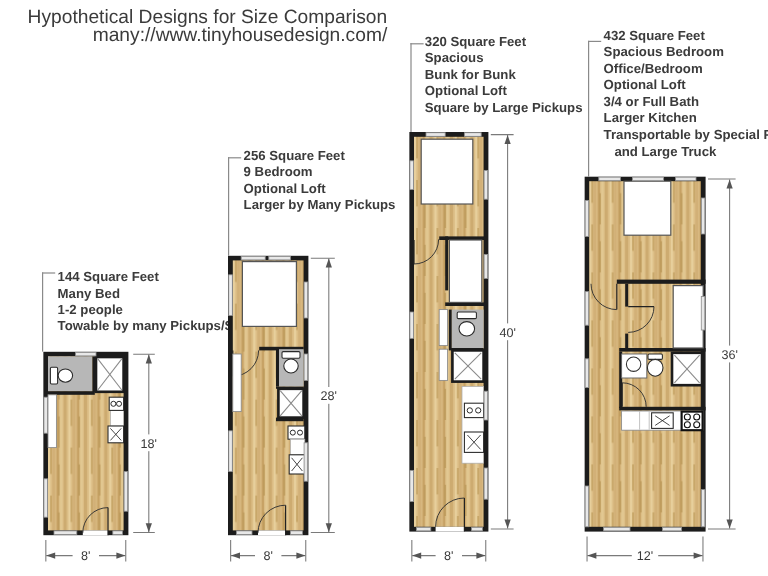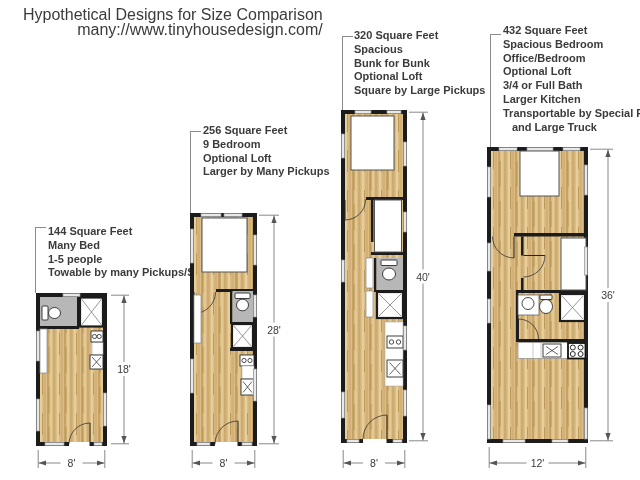--- a/index.html
+++ b/index.html
@@ -26,21 +26,21 @@
 <body>
 
 <div class="hdr">
   <div>Hypothetical Designs for Size Comparison</div>
   <div>many://www.tinyhousedesign.com/</div>
 </div>
 
 <div class="desc" style="left:48px;top:209px;margin-top:16px;">
   <div>144 Square Feet</div>
   <div>Many Bed</div>
-  <div>1-5 people</div>
+  <div>1-2 people</div>
   <div>Towable by many Pickups/SUVs</div>
 </div>
 <div class="br-h" style="left:35px;top:227px;width:11px;"></div>
 <div class="br-v" style="left:35px;top:227px;height:66px;"></div>
 
 <div class="desc" style="left:203px;top:124px;">
   <div>256 Square Feet</div>
   <div>9 Bedroom</div>
   <div>Optional Loft</div>
   <div>Larger by Many Pickups</div>

